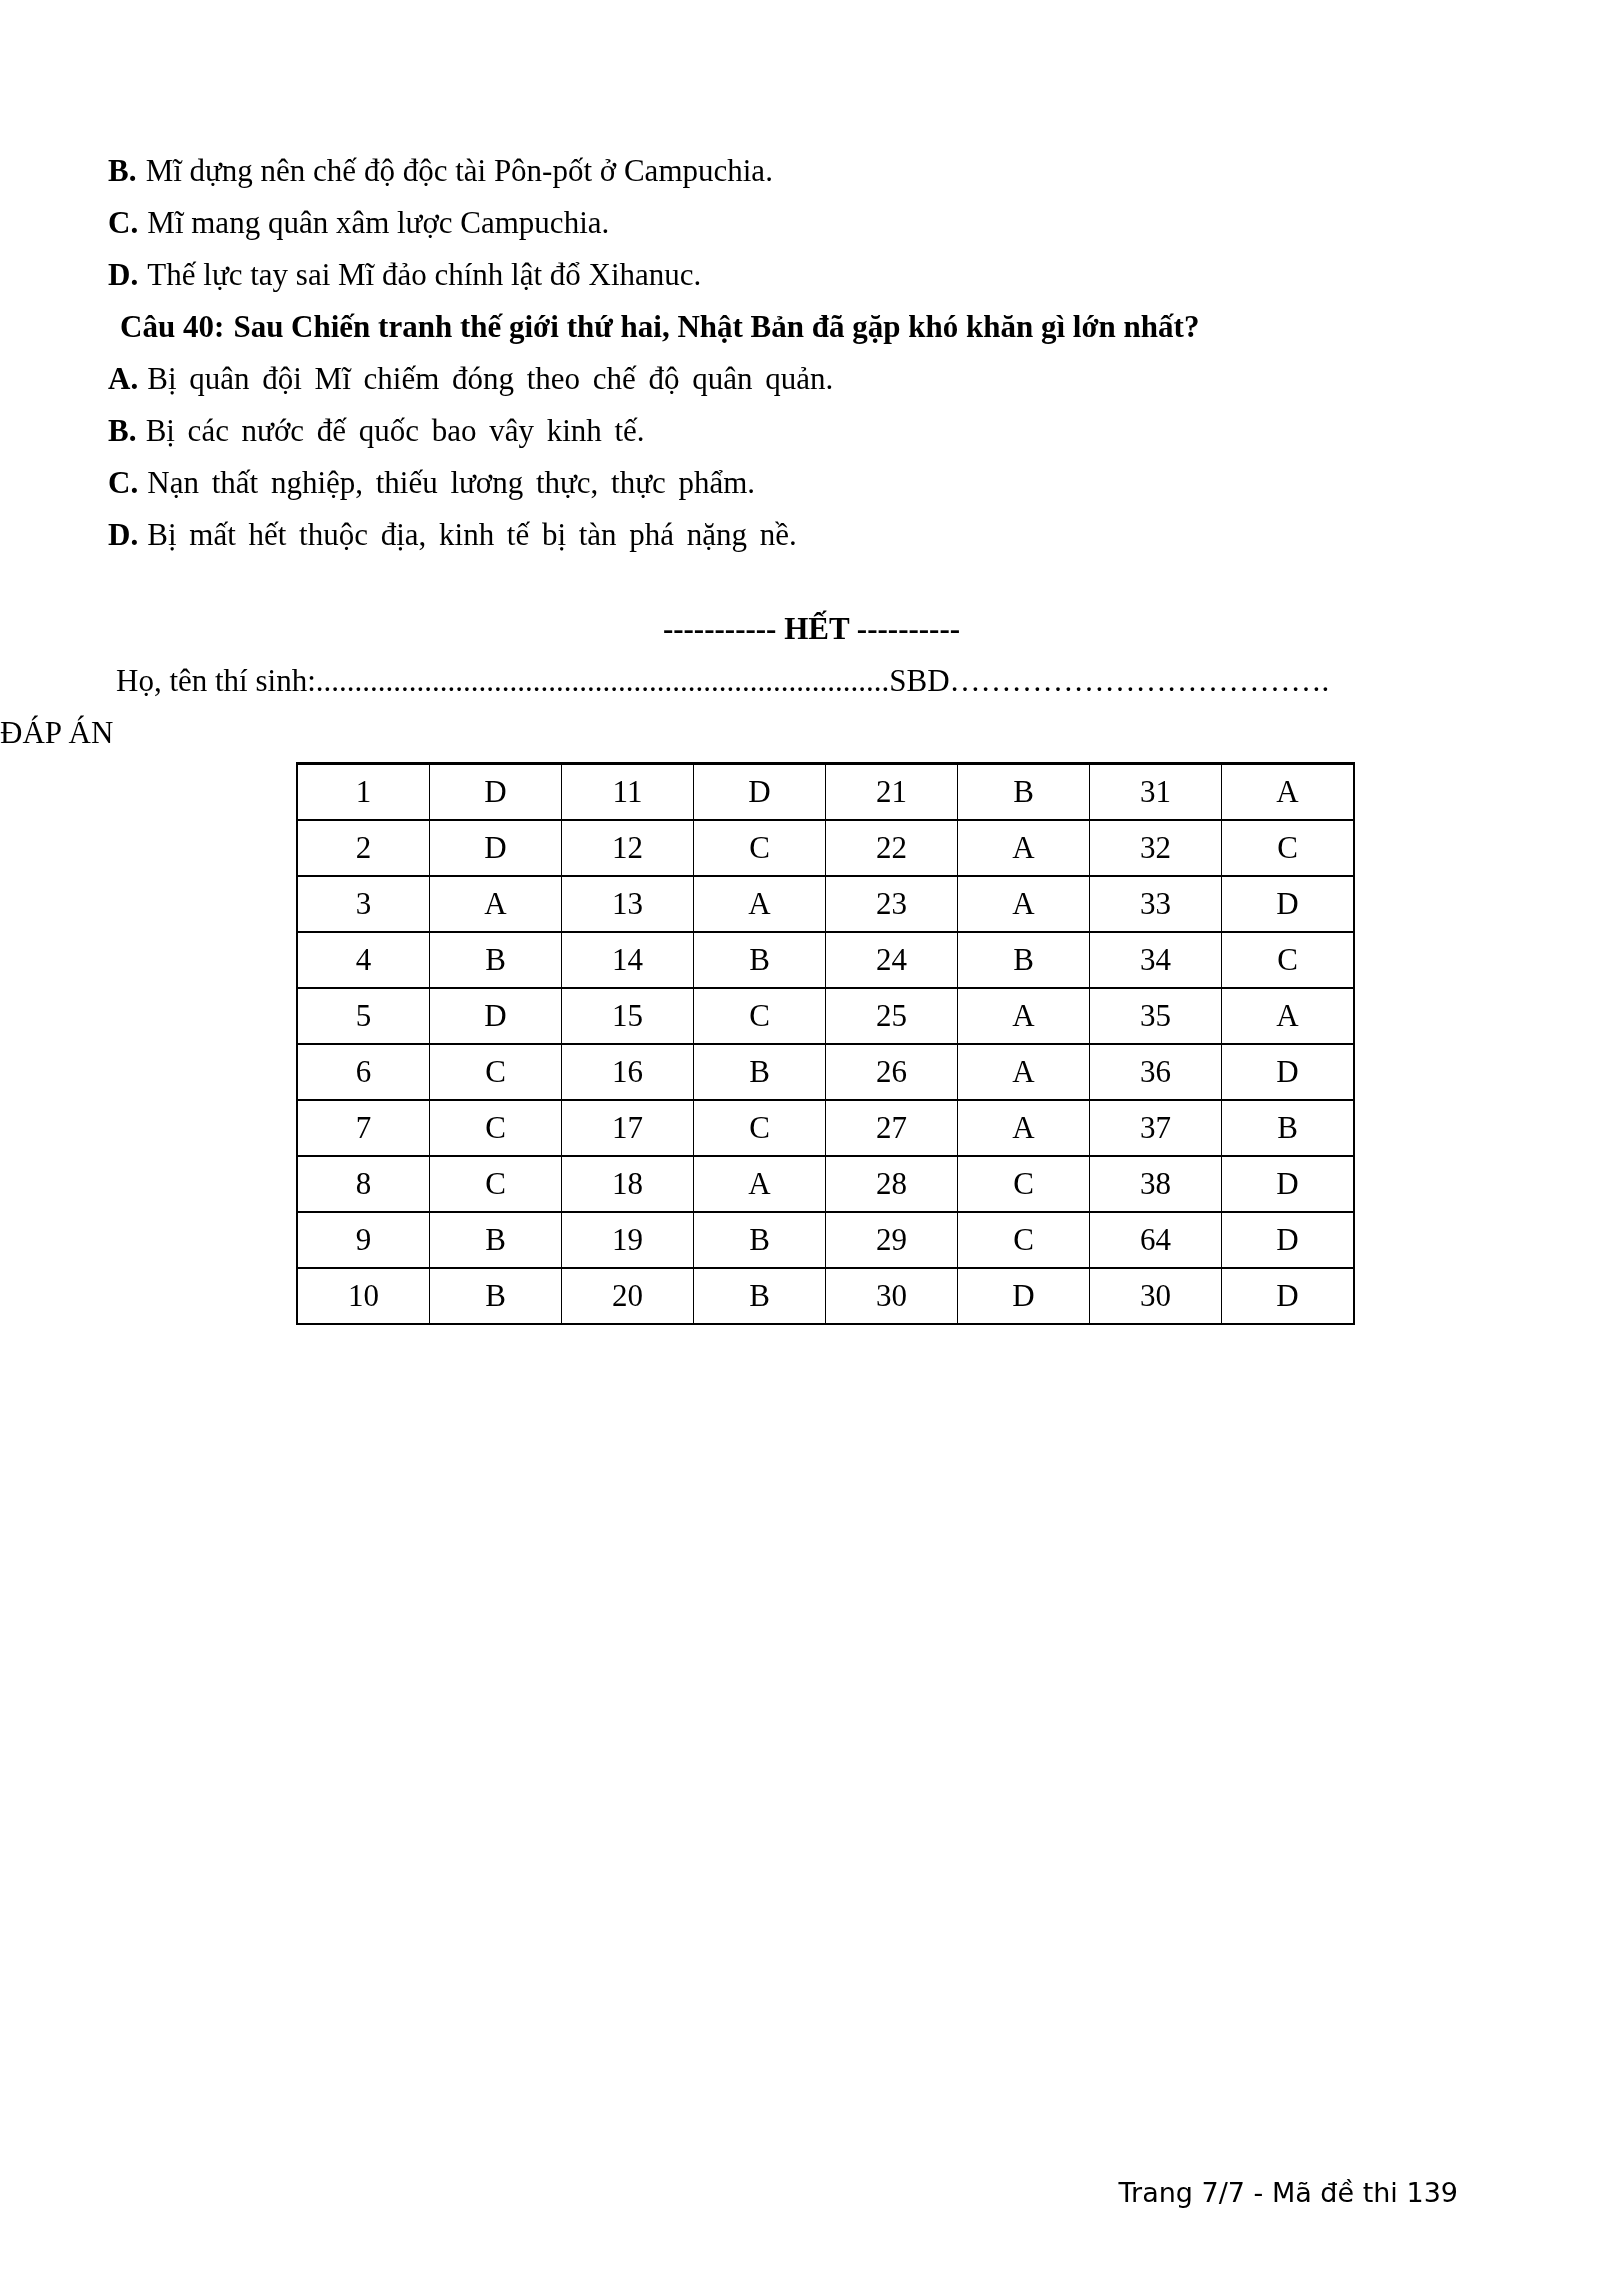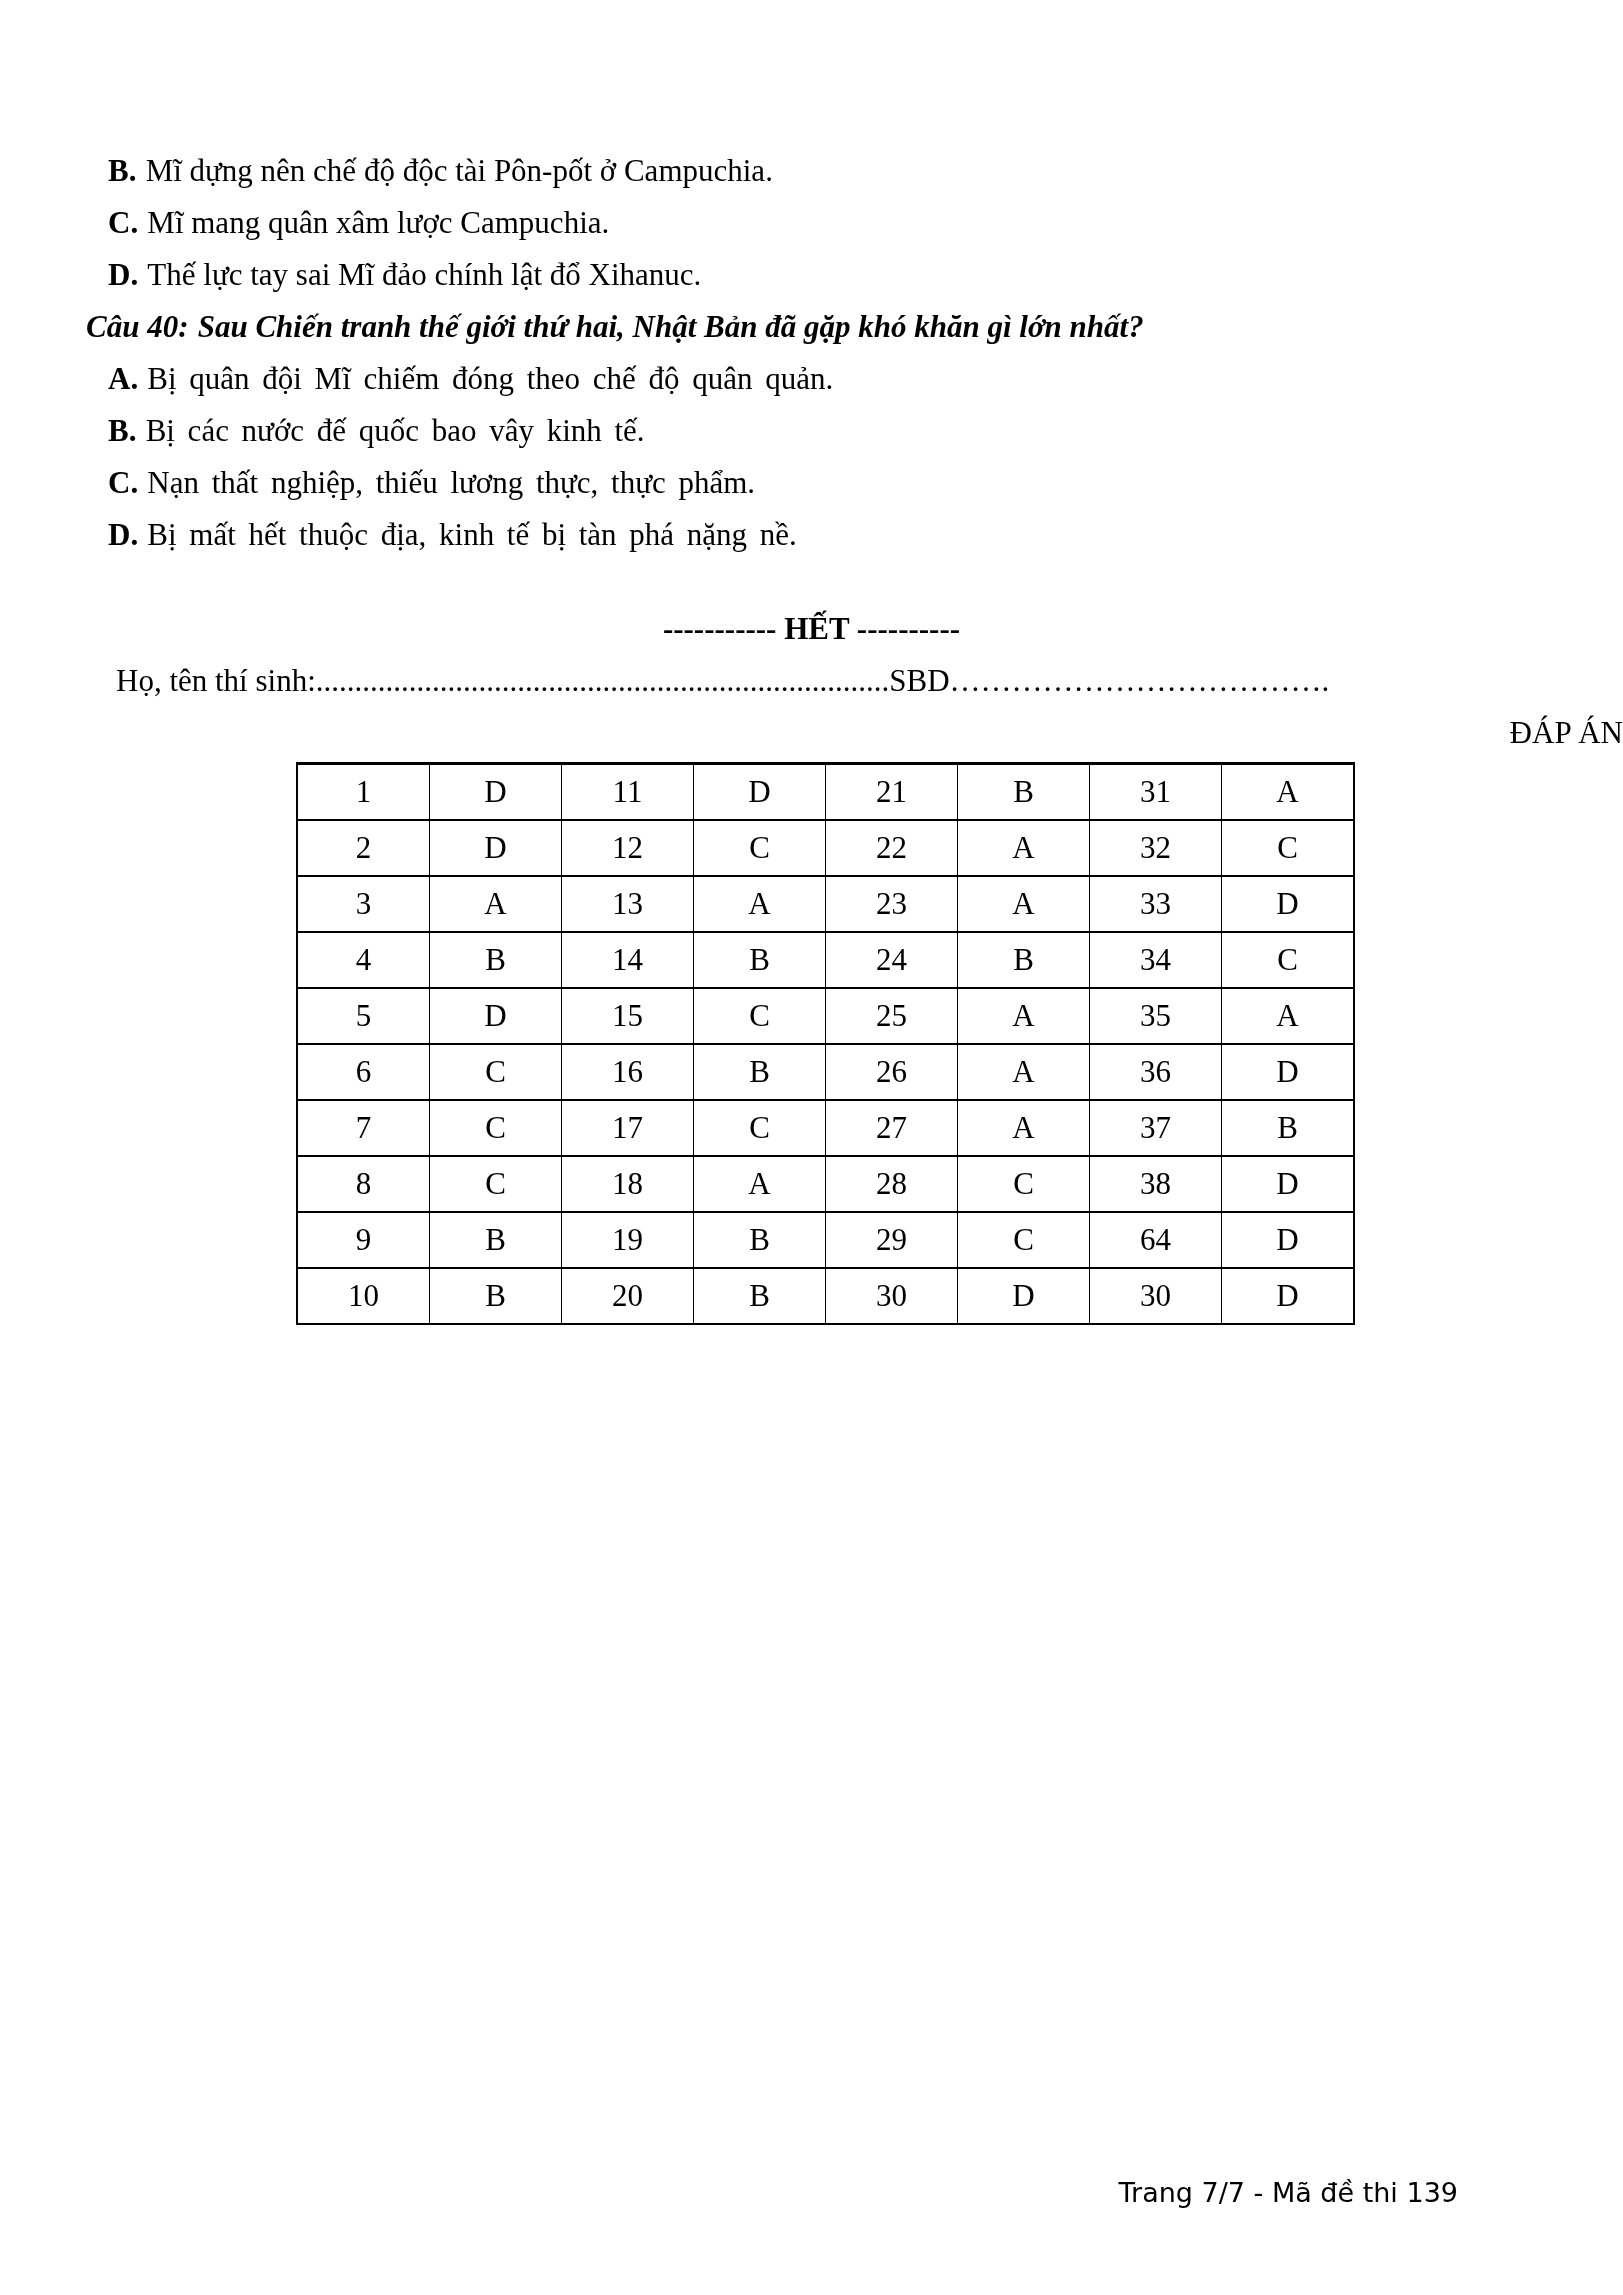--- a/index.html
+++ b/index.html
@@ -10,25 +10,25 @@
     background: #ffffff;
     color: #000000;
     font-family: "Liberation Serif", "DejaVu Serif", serif;
     font-size: 31px;
     overflow: hidden;
   }
   .content { position: absolute; top: 145px; left: 0; width: 100%; }
   .opt-line { padding-left: 108px; line-height: 52px; white-space: nowrap; }
   .opt-line b { margin-right: 9.2px; }
   .q40-opt { word-spacing: 0.16em; }
-  .q-heading { padding-left: 86px; line-height: 52px; font-weight: bold; white-space: nowrap; font-style: italic; }
+  .q-heading { padding-left: 120px; line-height: 52px; font-weight: bold; white-space: nowrap; }
   .q-heading .q-num { margin-right: 9.2px; }
   .end-line { text-align: center; line-height: 52px; margin-top: 42px; font-weight: bold; }
   .student-line { padding-left: 116px; line-height: 52px; white-space: nowrap; }
-  .dapan-title { text-align: right; line-height: 52px; }
+  .dapan-title { text-align: left; line-height: 52px; }
   table.answers {
     border-collapse: collapse;
     margin-left: 296px;
     margin-top: 2.6px;
     table-layout: fixed;
   }
   table.answers { border: 2px solid #000; border-top: 3.3px solid #000; }
   table.answers td {
     width: 131px;
     height: 54px;

